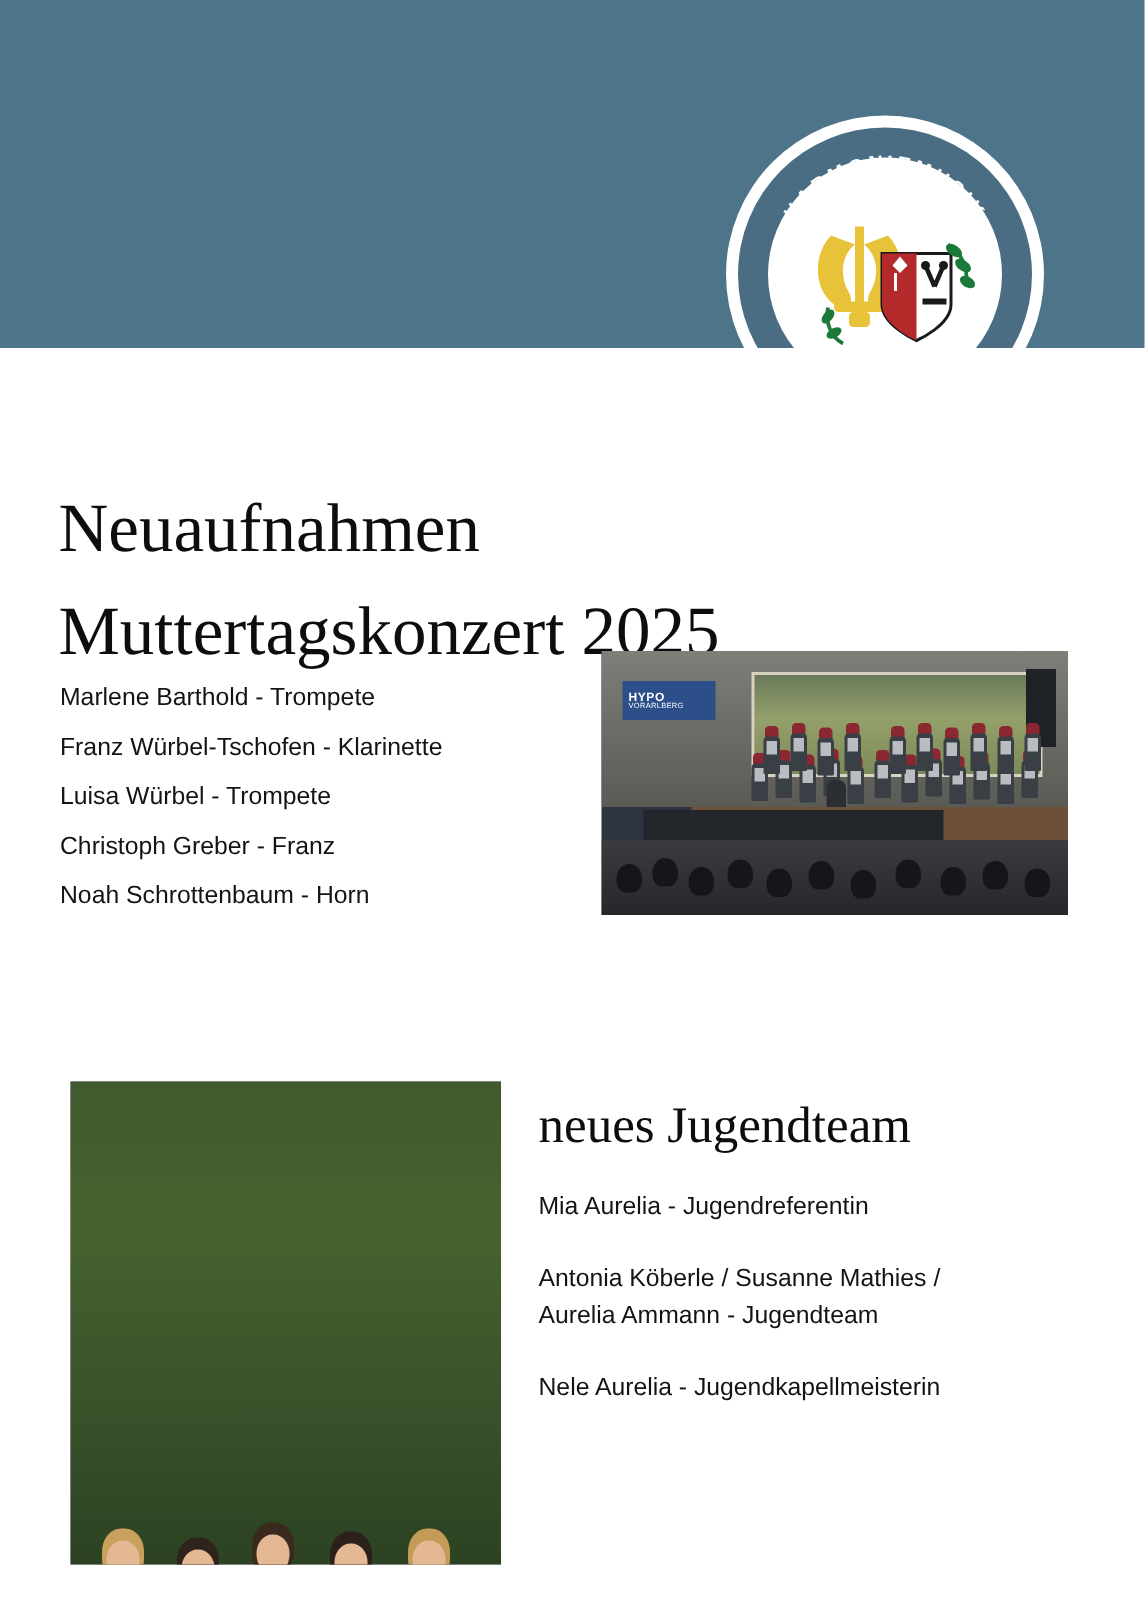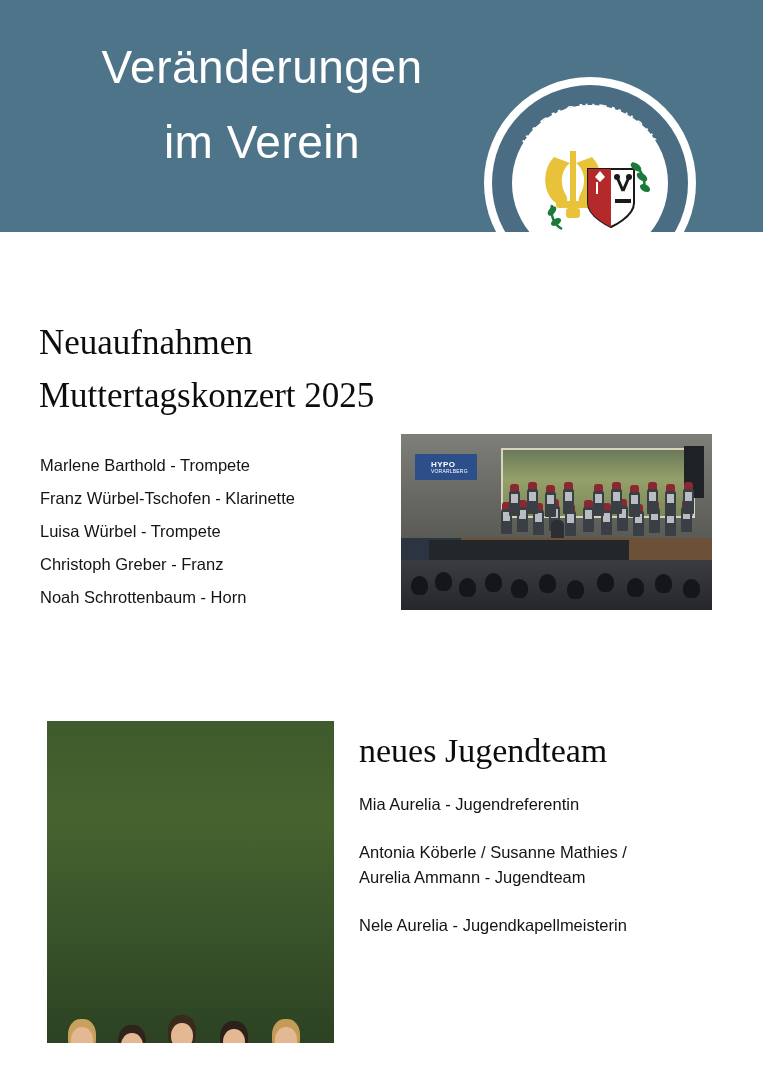--- a/index.html
+++ b/index.html
@@ -91,21 +91,21 @@
   .content {
     position: relative;
     width: 763px;
     height: 848px;
     background: #ffffff;
   }
 
   .heading-serif {
     font-family: "Liberation Serif", serif;
     color: #0d0d0d;
-    font-size: 35px;
+    font-size: 46px;
     font-weight: 400;
     line-height: 1.5;
     white-space: pre-line;
   }
   .sec1-heading {
     position: absolute;
     left: 39px;
     top: 85px;
     width: 520px;
   }
@@ -168,21 +168,21 @@
   }
   .cp-stage-back {
     position: absolute; left: 100px; top: 14px; width: 190px; height: 66px;
     background: linear-gradient(180deg,#6a7a5a 0%, #94a06a 45%, #7c8a59 100%);
     border: 2px solid #d8d2bf;
   }
   .cp-hypo {
     position: absolute; left: 14px; top: 20px; width: 62px; height: 26px;
     background: #2c4f8a; color: #fff; font-size: 8px; font-weight: bold;
     font-family: "Liberation Sans", sans-serif;
-    display: flex; flex-direction: column; justify-content: center; padding-left: 16px;
+    display: flex; flex-direction: column; justify-content: center; padding-left: 4px;
     box-sizing: border-box; line-height: 1.15; letter-spacing: .4px;
   }
   .cp-hypo .sub { font-size: 5px; font-weight: normal; letter-spacing: .2px; }
   .cp-speaker {
     position: absolute; right: 8px; top: 12px; width: 20px; height: 52px;
     background: #1e2126;
   }
   .cp-band {
     position: absolute; left: 96px; top: 52px; width: 212px; height: 62px;
   }
@@ -236,22 +236,20 @@
   .yp-hair {
     position: absolute; width: 28px; height: 34px; border-radius: 45% 45% 40% 40%;
     left: 9px; top: -4px;
   }
 </style>
 </head>
 <body>
 
 <div class="header">
 
-  <div class="header-title">Veränderungen
-im Verein</div>
 
   <div class="logo-wrap">
     <div class="logo-outer"></div>
     <div class="logo-ring"></div>
     <div class="logo-inner"></div>
 
     <svg class="logo-svg" width="212" height="212" viewBox="0 0 212 212">
       <defs>
         <path id="arcTop" d="M 36 106 A 70 70 0 0 1 176 106"></path>
         <path id="arcBottom" d="M 30 106 A 76 76 0 0 0 182 106"></path>

